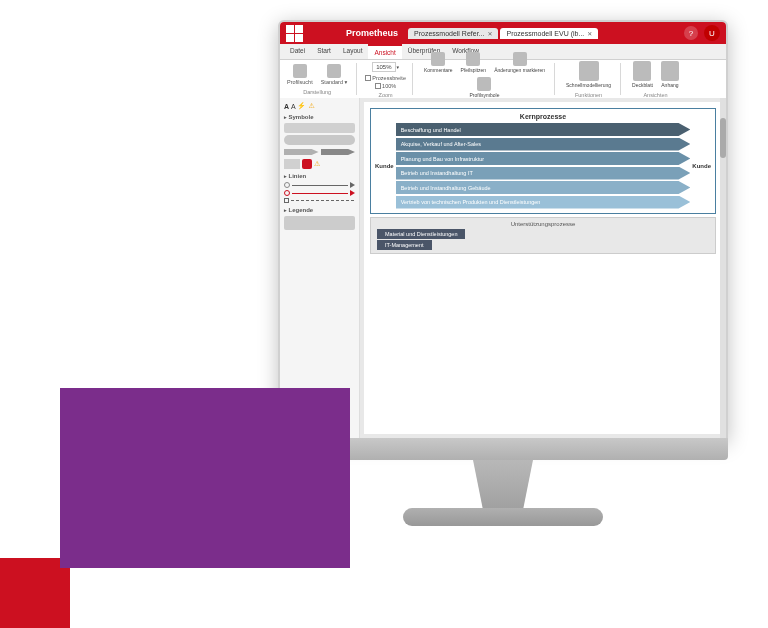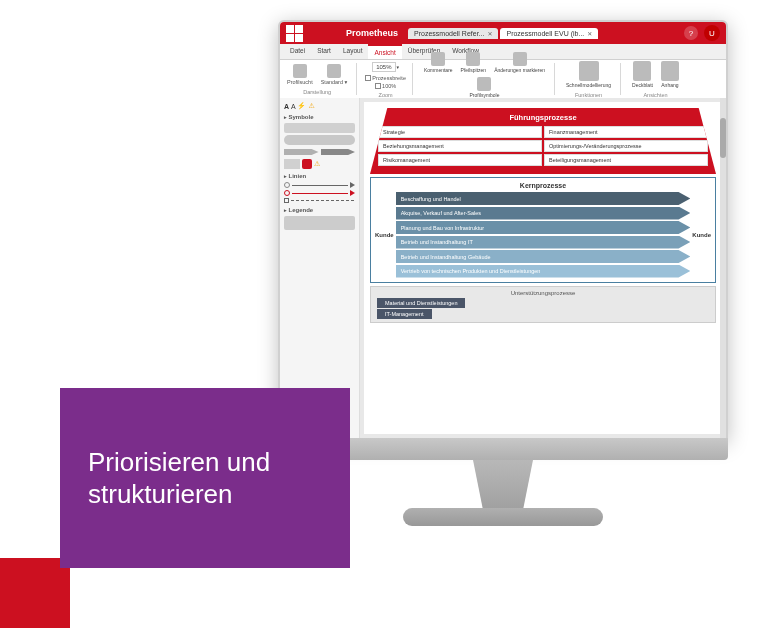--- a/index.html
+++ b/index.html
@@ -377,21 +377,20 @@
       position: absolute;
       top: 20px;
     }
   </style>
 </head>
 <body>
 
 <div class="red-square"></div>
 
 <div class="purple-box">
-  <div class="phase-title">Priorisieren und strukturieren</div>
 </div>
 
 <div class="monitor-wrap">
 
   <div class="monitor-screen">
     <div class="screen-inner">
 
       <div class="titlebar">
         <div class="titlebar-grid">
           <span></span>
@@ -547,31 +546,20 @@
           </div>
 
           <div class="panel-section-title">Legende</div>
           <div style="height:14px;background:#ccc;border-radius:2px;"></div>
         </div>
 
         <div class="canvas-area">
           <div class="canvas-content">
             <div class="diagram">
 
-              <div style="background:#cc1020;padding:5px 8px 8px;position:relative;clip-path:polygon(5% 0%,95% 0%,100% 100%,0% 100%);">
-                <div style="color:#fff;font-size:7.5px;font-weight:700;text-align:center;margin-bottom:4px;">Führungsprozesse</div>
-                <div style="display:grid;grid-template-columns:1fr 1fr;gap:2px;">
-                  <div style="background:#fff;border:1px solid #ddd;padding:2px 4px;font-size:5.5px;color:#333;">Strategie</div>
-                  <div style="background:#fff;border:1px solid #ddd;padding:2px 4px;font-size:5.5px;color:#333;">Finanzmanagement</div>
-                  <div style="background:#fff;border:1px solid #ddd;padding:2px 4px;font-size:5.5px;color:#333;">Beziehungsmanagement</div>
-                  <div style="background:#fff;border:1px solid #ddd;padding:2px 4px;font-size:5.5px;color:#333;">Optimierungs-/Veränderungsprozesse</div>
-                  <div style="background:#fff;border:1px solid #ddd;padding:2px 4px;font-size:5.5px;color:#333;">Risikomanagement</div>
-                  <div style="background:#fff;border:1px solid #ddd;padding:2px 4px;font-size:5.5px;color:#333;">Beteiligungsmanagement</div>
-                </div>
-              </div>
 
               <div style="border:1px solid #4a7fa0;background:#fff;padding:4px 4px;">
                 <div style="text-align:center;font-size:7px;font-weight:600;color:#333;margin-bottom:3px;">Kernprozesse</div>
                 <div style="display:flex;align-items:center;gap:2px;">
                   <span style="font-size:6px;font-weight:700;color:#333;flex-shrink:0;">Kunde</span>
                   <div style="flex:1;display:flex;flex-direction:column;gap:1.5px;">
                     <div style="background:#4a6070;height:13px;clip-path:polygon(0 0,96% 0,100% 50%,96% 100%,0 100%);display:flex;align-items:center;padding-left:5px;">
                       <span style="font-size:5.5px;color:#fff;">Beschaffung und Handel</span>
                     </div>
                     <div style="background:#5a7a90;height:13px;clip-path:polygon(0 0,96% 0,100% 50%,96% 100%,0 100%);display:flex;align-items:center;padding-left:5px;">

